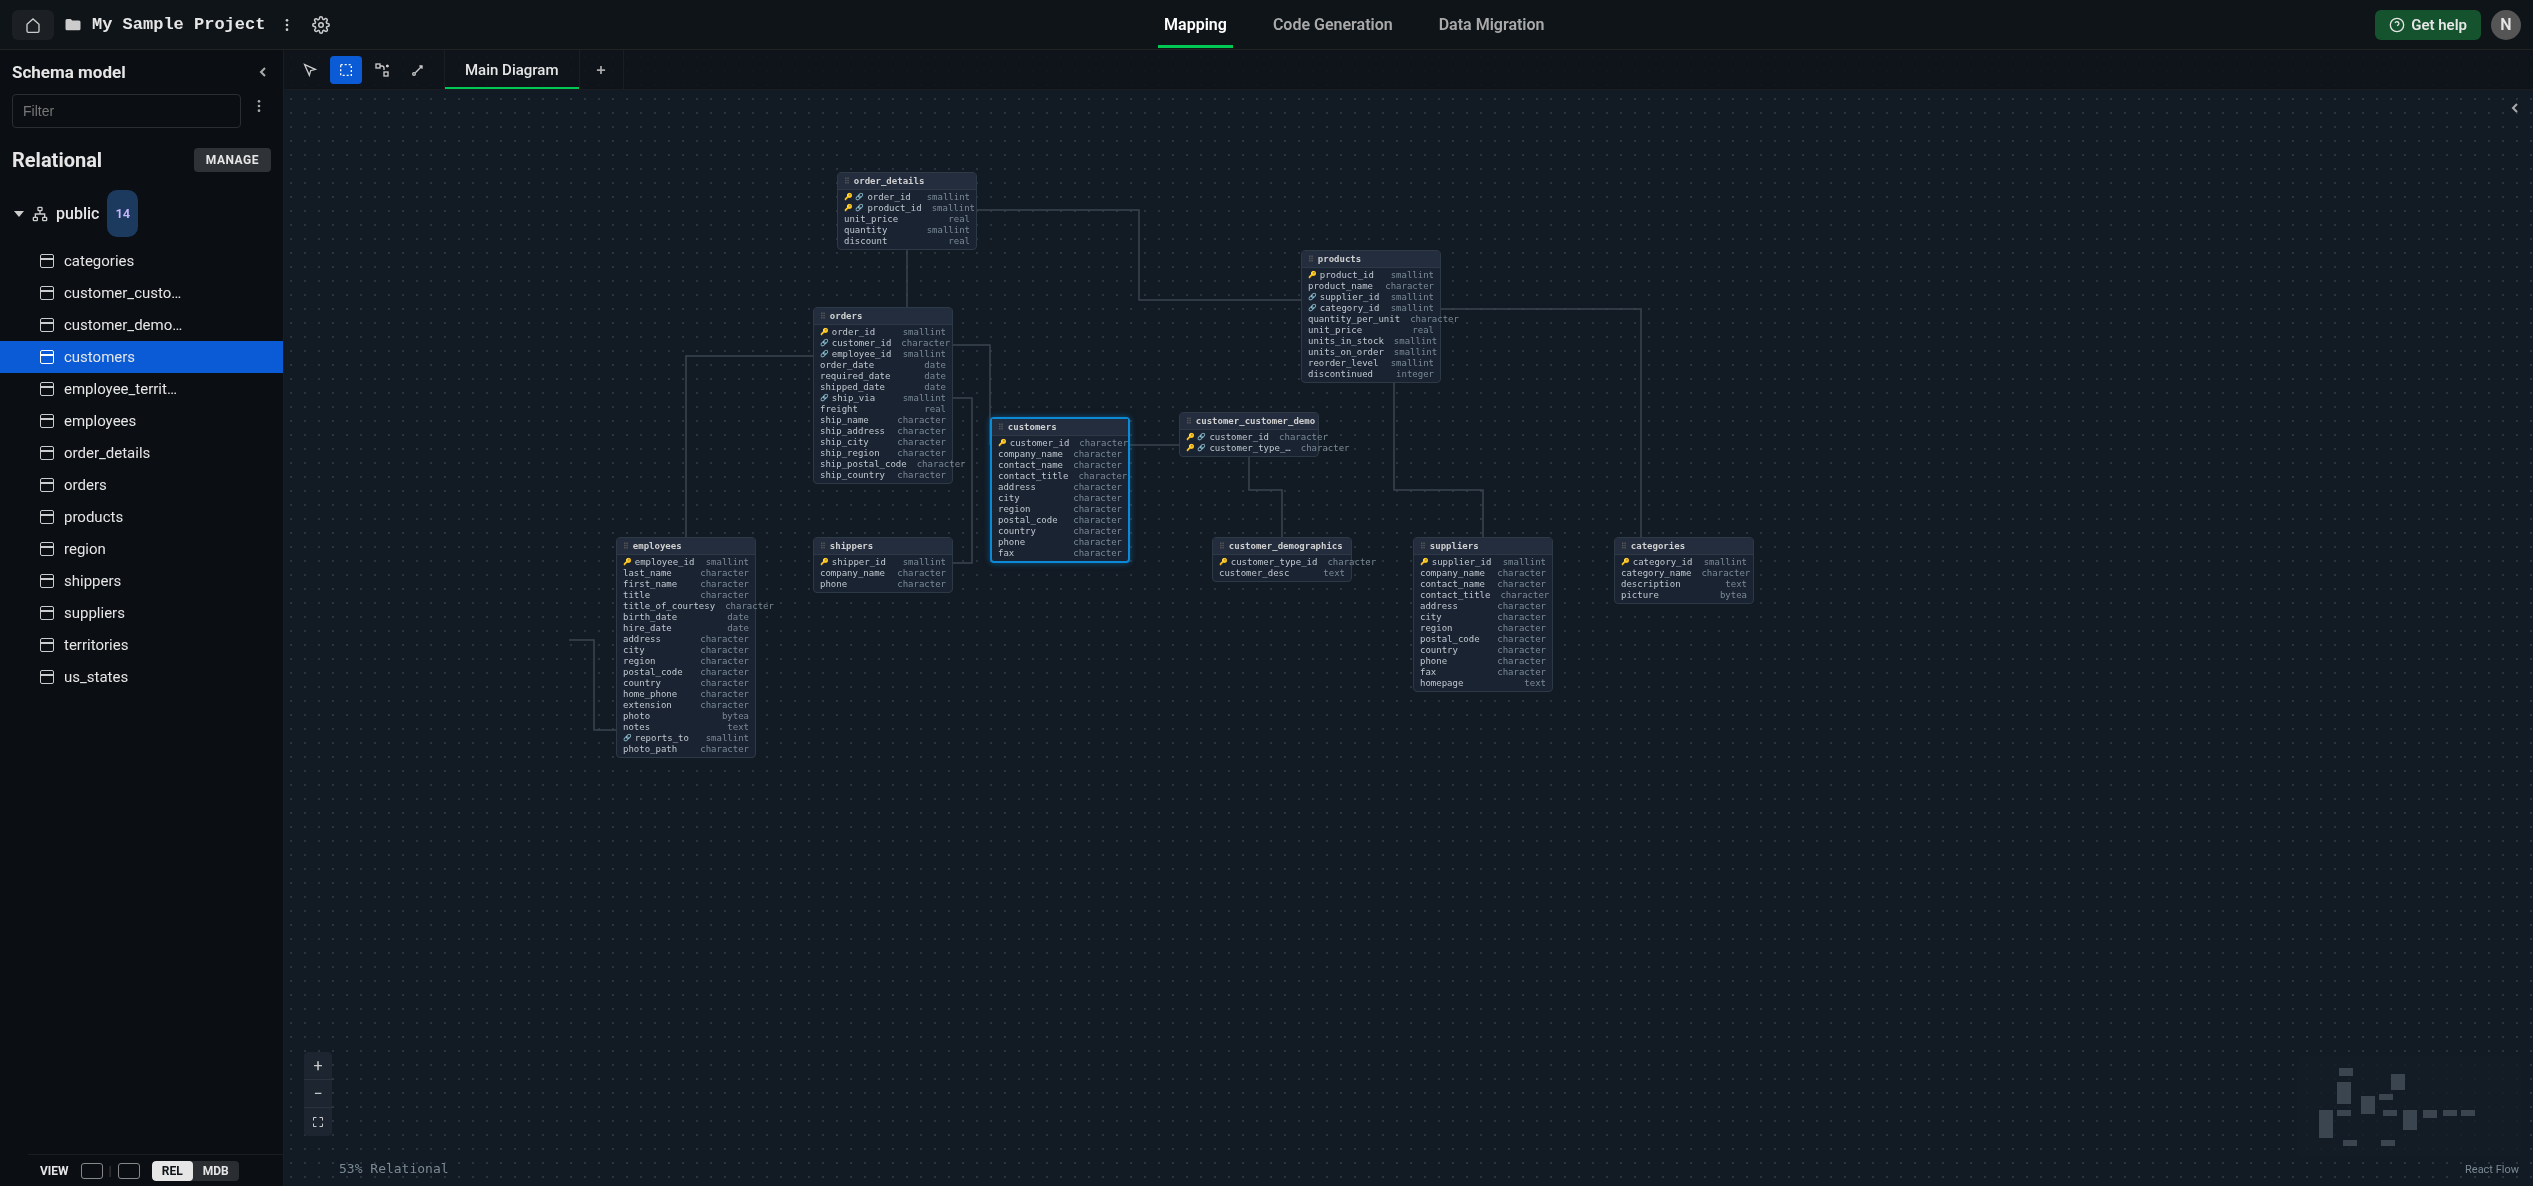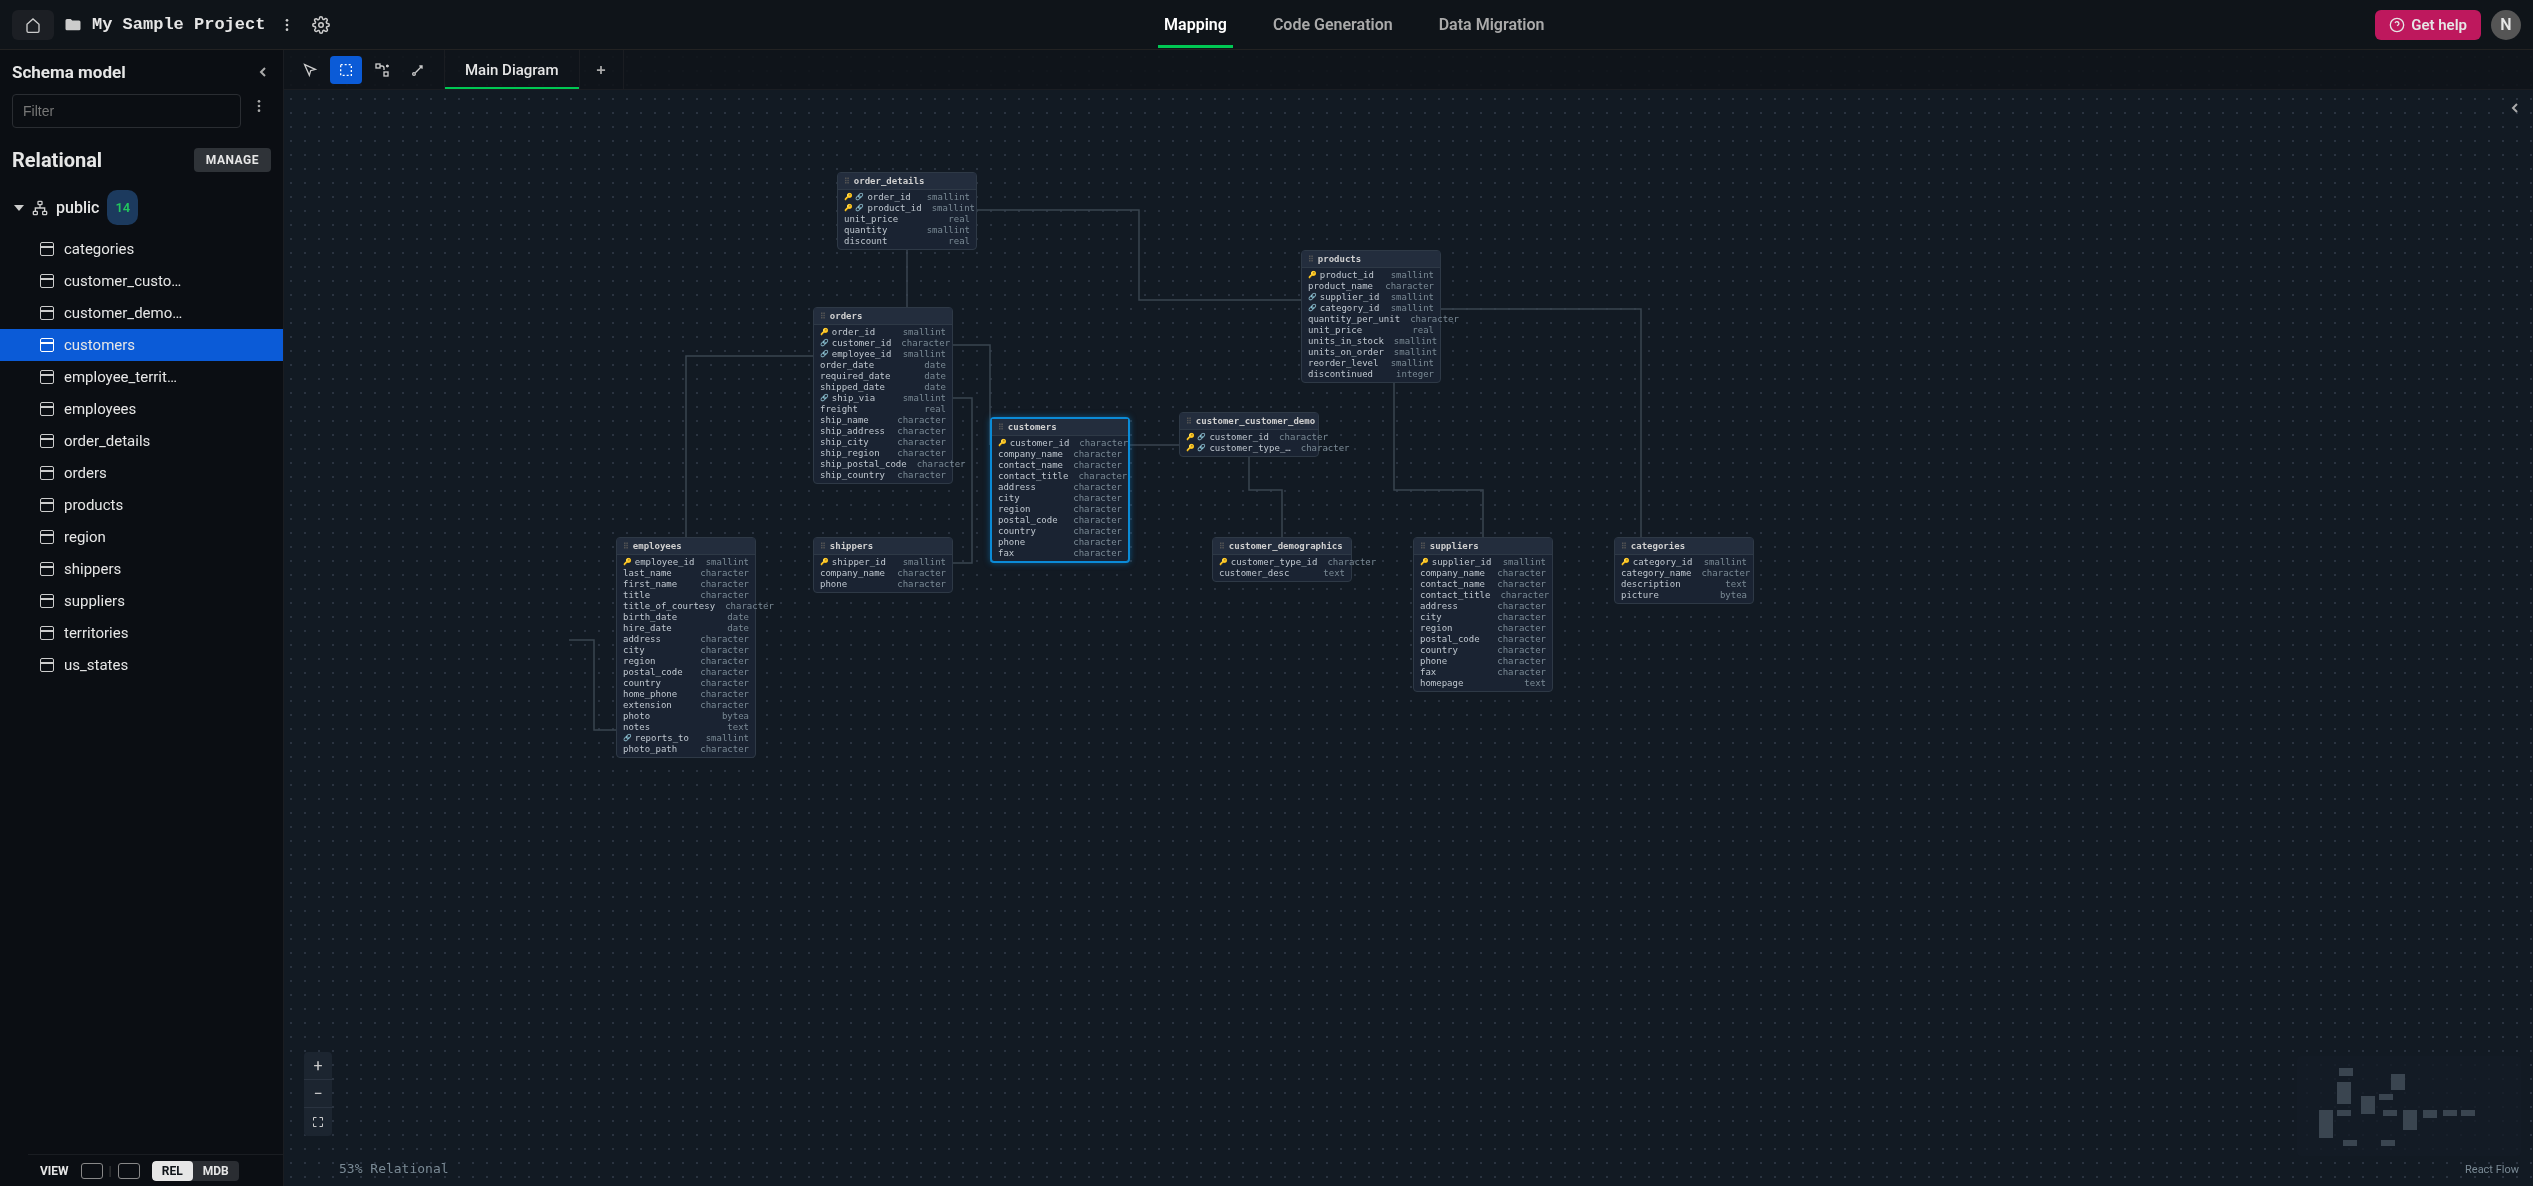--- a/index.html
+++ b/index.html
@@ -11,21 +11,21 @@
 .topbar-left { display: flex; align-items: center; gap: 10px; flex: 0 0 auto; }
 .home-btn { width: 42px; height: 30px; background: #1c1f24; border-radius: 6px; display: flex; align-items: center; justify-content: center; }
 .folder-icon { color: #ccc; }
 .project-title { font-size: 17px; font-weight: 600; font-family: Liberation Mono, monospace; }
 .icon-btn { width: 24px; height: 24px; display: flex; align-items: center; justify-content: center; color: #ccc; cursor: pointer; }
 .topbar-center { flex: 1; display: flex; justify-content: center; gap: 10px; }
 .nav-tab { padding: 14px 18px; font-size: 16px; font-weight: 600; color: #aaa; cursor: pointer; position: relative; }
 .nav-tab.active { color: #fff; }
 .nav-tab.active::after { content: ""; position: absolute; bottom: 0; left: 12px; right: 12px; height: 3px; background: #00c853; }
 .topbar-right { display: flex; align-items: center; gap: 10px; }
-.get-help { display: flex; align-items: center; gap: 6px; background: #be185d; border-radius: 6px; padding: 6px 14px; font-size: 15px; font-weight: 600; }
+.get-help { display: flex; align-items: center; gap: 6px; background: #14532d; border-radius: 6px; padding: 6px 14px; font-size: 15px; font-weight: 600; }
 .avatar { width: 30px; height: 30px; border-radius: 50%; background: #555; display: flex; align-items: center; justify-content: center; font-weight: 600; }
 
 
 .main { flex: 1; display: flex; min-height: 0; }
 
 
 .sidebar { width: 284px; background: #0b0e13; display: flex; flex-direction: column; border-right: 1px solid #1a1d22; }
 .sidebar-header { padding: 12px; display: flex; align-items: center; justify-content: space-between; }
 .sidebar-title { font-size: 17px; font-weight: 700; }
 .collapse-icon { cursor: pointer; color: #aaa; }
@@ -33,21 +33,21 @@
 .filter-input { flex: 1; background: transparent; border: 1px solid #2a2d32; border-radius: 4px; padding: 8px 10px; color: #e6e6e6; font-size: 14px; }
 .filter-input::placeholder { color: #777; }
 .relational-row { display: flex; align-items: center; justify-content: space-between; padding: 10px 12px; }
 .relational-label { font-size: 20px; font-weight: 700; }
 .manage-btn { background: #2f3338; border-radius: 4px; padding: 5px 12px; font-size: 12px; font-weight: 700; letter-spacing: 0.5px; cursor: pointer; }
 .tree { flex: 1; overflow-y: auto; }
 .tree-parent { display: flex; align-items: center; gap: 8px; padding: 8px 14px; cursor: pointer; }
 .caret { width: 0; height: 0; border-left: 5px solid transparent; border-right: 5px solid transparent; border-top: 6px solid #ccc; }
 .schema-icon { color: #ccc; }
 .tree-parent-name { font-size: 16px; font-weight: 500; }
-.count-badge { background: #1c3a5e; color: #22c55e; border-radius: 10px; padding: 10px 8px; font-size: 13px; font-weight: 600; }
+.count-badge { background: #1c3a5e; color: #c4b5fd; border-radius: 10px; padding: 16px 8px; font-size: 13px; font-weight: 600; }
 .tree-item { display: flex; align-items: center; gap: 10px; padding: 7px 12px 7px 40px; cursor: pointer; font-size: 15px; }
 .tree-item.selected { background: #0b5bd7; }
 .table-icon { width: 14px; height: 14px; border: 1.5px solid #ccc; border-radius: 2px; position: relative; flex-shrink: 0; }
 .table-icon::before { content: ""; position: absolute; top: 3px; left: 0; right: 0; height: 1.5px; background: #ccc; }
 .tree-item.selected .table-icon { border-color: #fff; }
 .tree-item.selected .table-icon::before { background: #fff; }
 
 
 .bottombar { height: 32px; display: flex; align-items: center; gap: 12px; padding: 0 12px; border-top: 1px solid #1a1d22; font-size: 13px; margin-left: 28px; }
 .view-label { font-weight: 700; font-size: 12px; }

